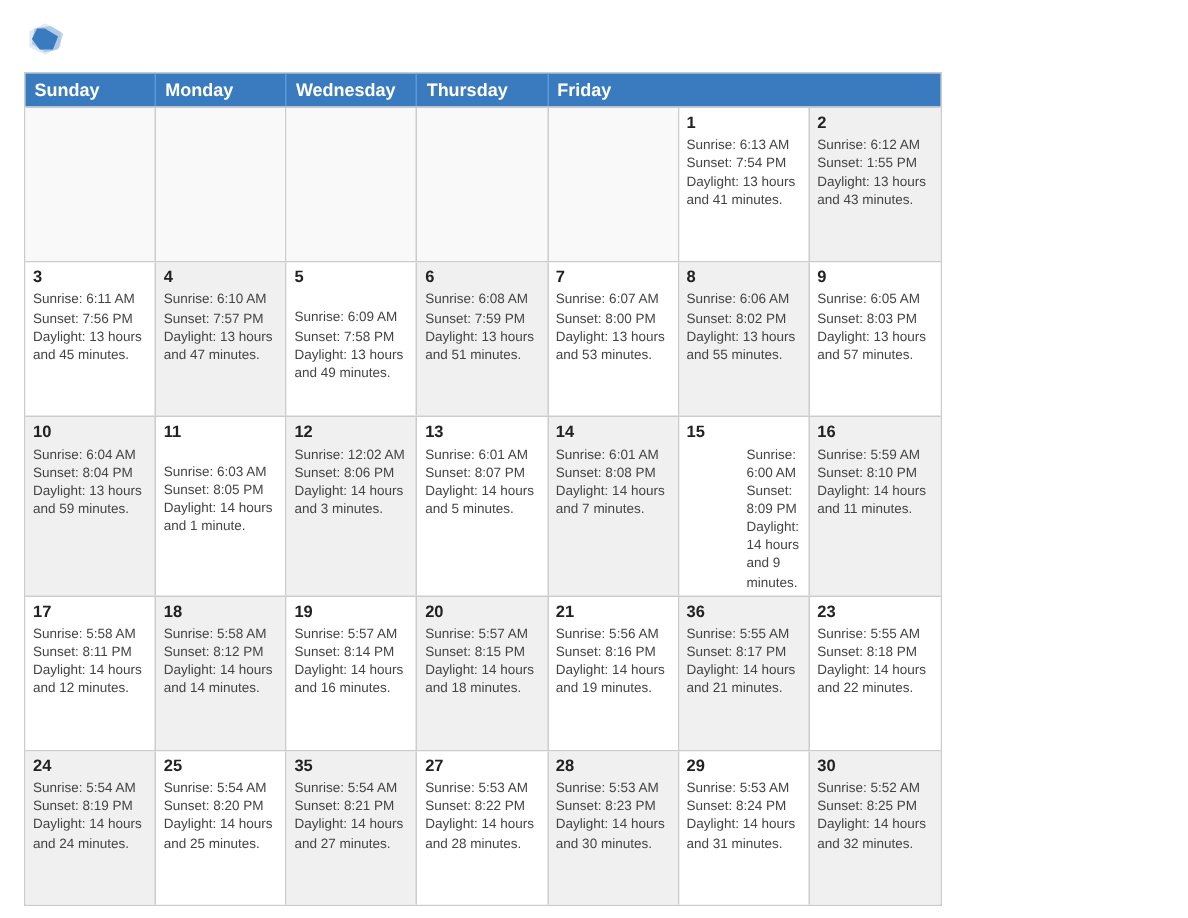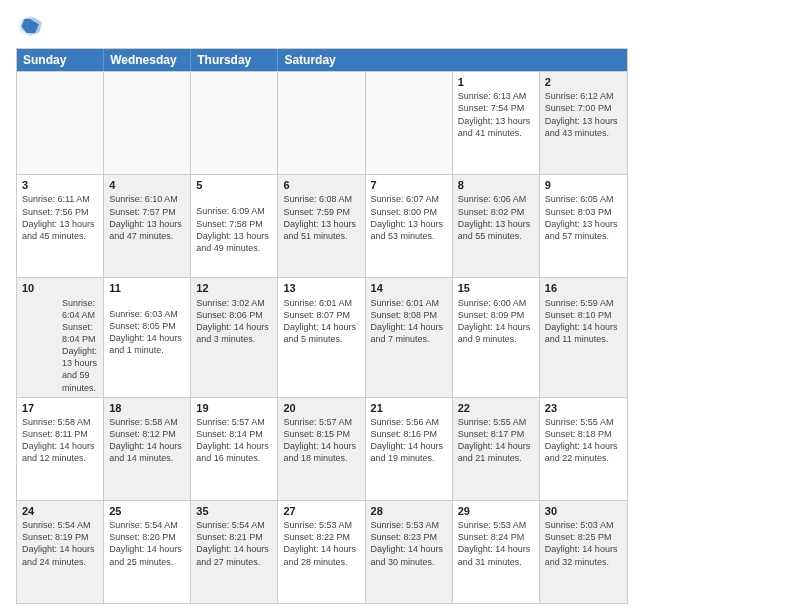--- a/index.html
+++ b/index.html
@@ -135,42 +135,43 @@
     </div>
     <div class="title-block">
       <div class="main-title"></div>
       <div class="subtitle"></div>
     </div>
   </div>
 
   <div class="calendar">
     <div class="cal-header">
     <div class="cal-header-cell">Sunday</div>
+        <div class="cal-header-cell">Monday</div>
         <div class="cal-header-cell">Wednesday</div>
         <div class="cal-header-cell">Thursday</div>
-        <div class="cal-header-cell">Saturday</div>
+        <div class="cal-header-cell">Friday</div>
       </div>
     <div class="cal-body">
     <div class="cal-row">
           <div class="cal-cell empty"></div>
           <div class="cal-cell empty"></div>
           <div class="cal-cell empty"></div>
           <div class="cal-cell empty"></div>
           <div class="cal-cell empty"></div>
           <div class="cal-cell">
             <span class="day-num">1</span>
             <div class="cell-text" style="white-space: pre-line;">Sunrise: 6:13 AM
 Sunset: 7:54 PM
 Daylight: 13 hours
 and 41 minutes.</div>
           </div>
           <div class="cal-cell shaded">
             <span class="day-num">2</span>
             <div class="cell-text" style="white-space: pre-line;">Sunrise: 6:12 AM
-Sunset: 7:00 PM
+Sunset: 1:55 PM
 Daylight: 13 hours
 and 43 minutes.</div>
           </div>
         </div>
         <div class="cal-row">
           <div class="cal-cell">
             <span class="day-num">3</span>
             <div class="cell-text" style="white-space: pre-line;">Sunrise: 6:11 AM
 Sunset: 7:56 PM
 Daylight: 13 hours
@@ -215,56 +216,56 @@
             <span class="day-num">9</span>
             <div class="cell-text" style="white-space: pre-line;">Sunrise: 6:05 AM
 Sunset: 8:03 PM
 Daylight: 13 hours
 and 57 minutes.</div>
           </div>
         </div>
         <div class="cal-row">
           <div class="cal-cell shaded">
             <span class="day-num">10</span>
-            <div class="cell-text" style="white-space: pre-line; margin-left: 40px;">Sunrise: 6:04 AM
+            <div class="cell-text" style="white-space: pre-line;">Sunrise: 6:04 AM
 Sunset: 8:04 PM
 Daylight: 13 hours
 and 59 minutes.</div>
           </div>
           <div class="cal-cell">
             <span class="day-num">11</span>
             <div class="cell-text" style="white-space: pre-line; margin-top: 12px;">Sunrise: 6:03 AM
 Sunset: 8:05 PM
 Daylight: 14 hours
 and 1 minute.</div>
           </div>
           <div class="cal-cell shaded">
             <span class="day-num">12</span>
-            <div class="cell-text" style="white-space: pre-line;">Sunrise: 3:02 AM
+            <div class="cell-text" style="white-space: pre-line;">Sunrise: 12:02 AM
 Sunset: 8:06 PM
 Daylight: 14 hours
 and 3 minutes.</div>
           </div>
           <div class="cal-cell">
             <span class="day-num">13</span>
             <div class="cell-text" style="white-space: pre-line;">Sunrise: 6:01 AM
 Sunset: 8:07 PM
 Daylight: 14 hours
 and 5 minutes.</div>
           </div>
           <div class="cal-cell shaded">
             <span class="day-num">14</span>
             <div class="cell-text" style="white-space: pre-line;">Sunrise: 6:01 AM
 Sunset: 8:08 PM
 Daylight: 14 hours
 and 7 minutes.</div>
           </div>
           <div class="cal-cell">
             <span class="day-num">15</span>
-            <div class="cell-text" style="white-space: pre-line;">Sunrise: 6:00 AM
+            <div class="cell-text" style="white-space: pre-line; margin-left: 40px;">Sunrise: 6:00 AM
 Sunset: 8:09 PM
 Daylight: 14 hours
 and 9 minutes.</div>
           </div>
           <div class="cal-cell shaded">
             <span class="day-num">16</span>
             <div class="cell-text" style="white-space: pre-line;">Sunrise: 5:59 AM
 Sunset: 8:10 PM
 Daylight: 14 hours
 and 11 minutes.</div>
@@ -300,21 +301,21 @@
 and 18 minutes.</div>
           </div>
           <div class="cal-cell">
             <span class="day-num">21</span>
             <div class="cell-text" style="white-space: pre-line;">Sunrise: 5:56 AM
 Sunset: 8:16 PM
 Daylight: 14 hours
 and 19 minutes.</div>
           </div>
           <div class="cal-cell shaded">
-            <span class="day-num">22</span>
+            <span class="day-num">36</span>
             <div class="cell-text" style="white-space: pre-line;">Sunrise: 5:55 AM
 Sunset: 8:17 PM
 Daylight: 14 hours
 and 21 minutes.</div>
           </div>
           <div class="cal-cell">
             <span class="day-num">23</span>
             <div class="cell-text" style="white-space: pre-line;">Sunrise: 5:55 AM
 Sunset: 8:18 PM
 Daylight: 14 hours
@@ -359,21 +360,21 @@
           </div>
           <div class="cal-cell">
             <span class="day-num">29</span>
             <div class="cell-text" style="white-space: pre-line;">Sunrise: 5:53 AM
 Sunset: 8:24 PM
 Daylight: 14 hours
 and 31 minutes.</div>
           </div>
           <div class="cal-cell shaded">
             <span class="day-num">30</span>
-            <div class="cell-text" style="white-space: pre-line;">Sunrise: 5:03 AM
+            <div class="cell-text" style="white-space: pre-line;">Sunrise: 5:52 AM
 Sunset: 8:25 PM
 Daylight: 14 hours
 and 32 minutes.</div>
           </div>
         </div>
       </div>
   </div>
 </div>
 
 </body></html>

